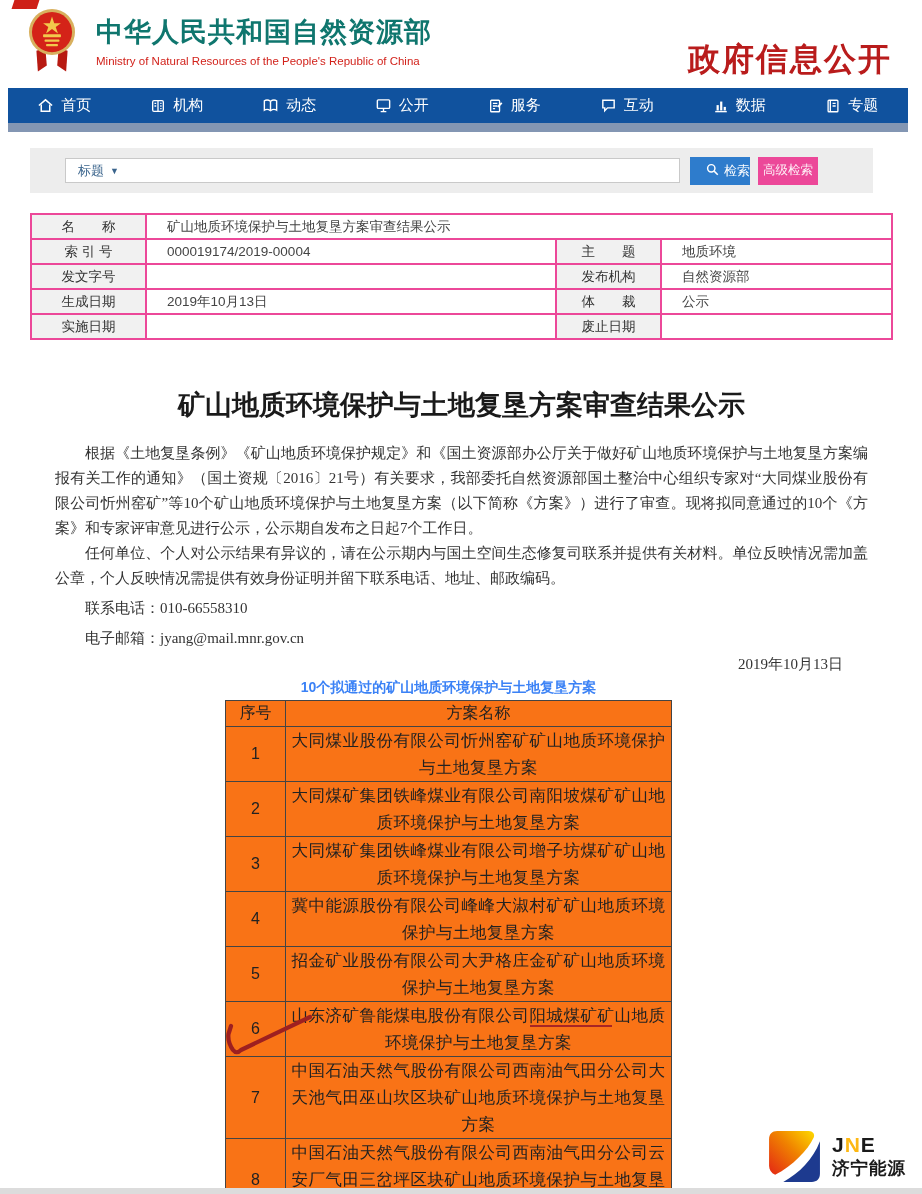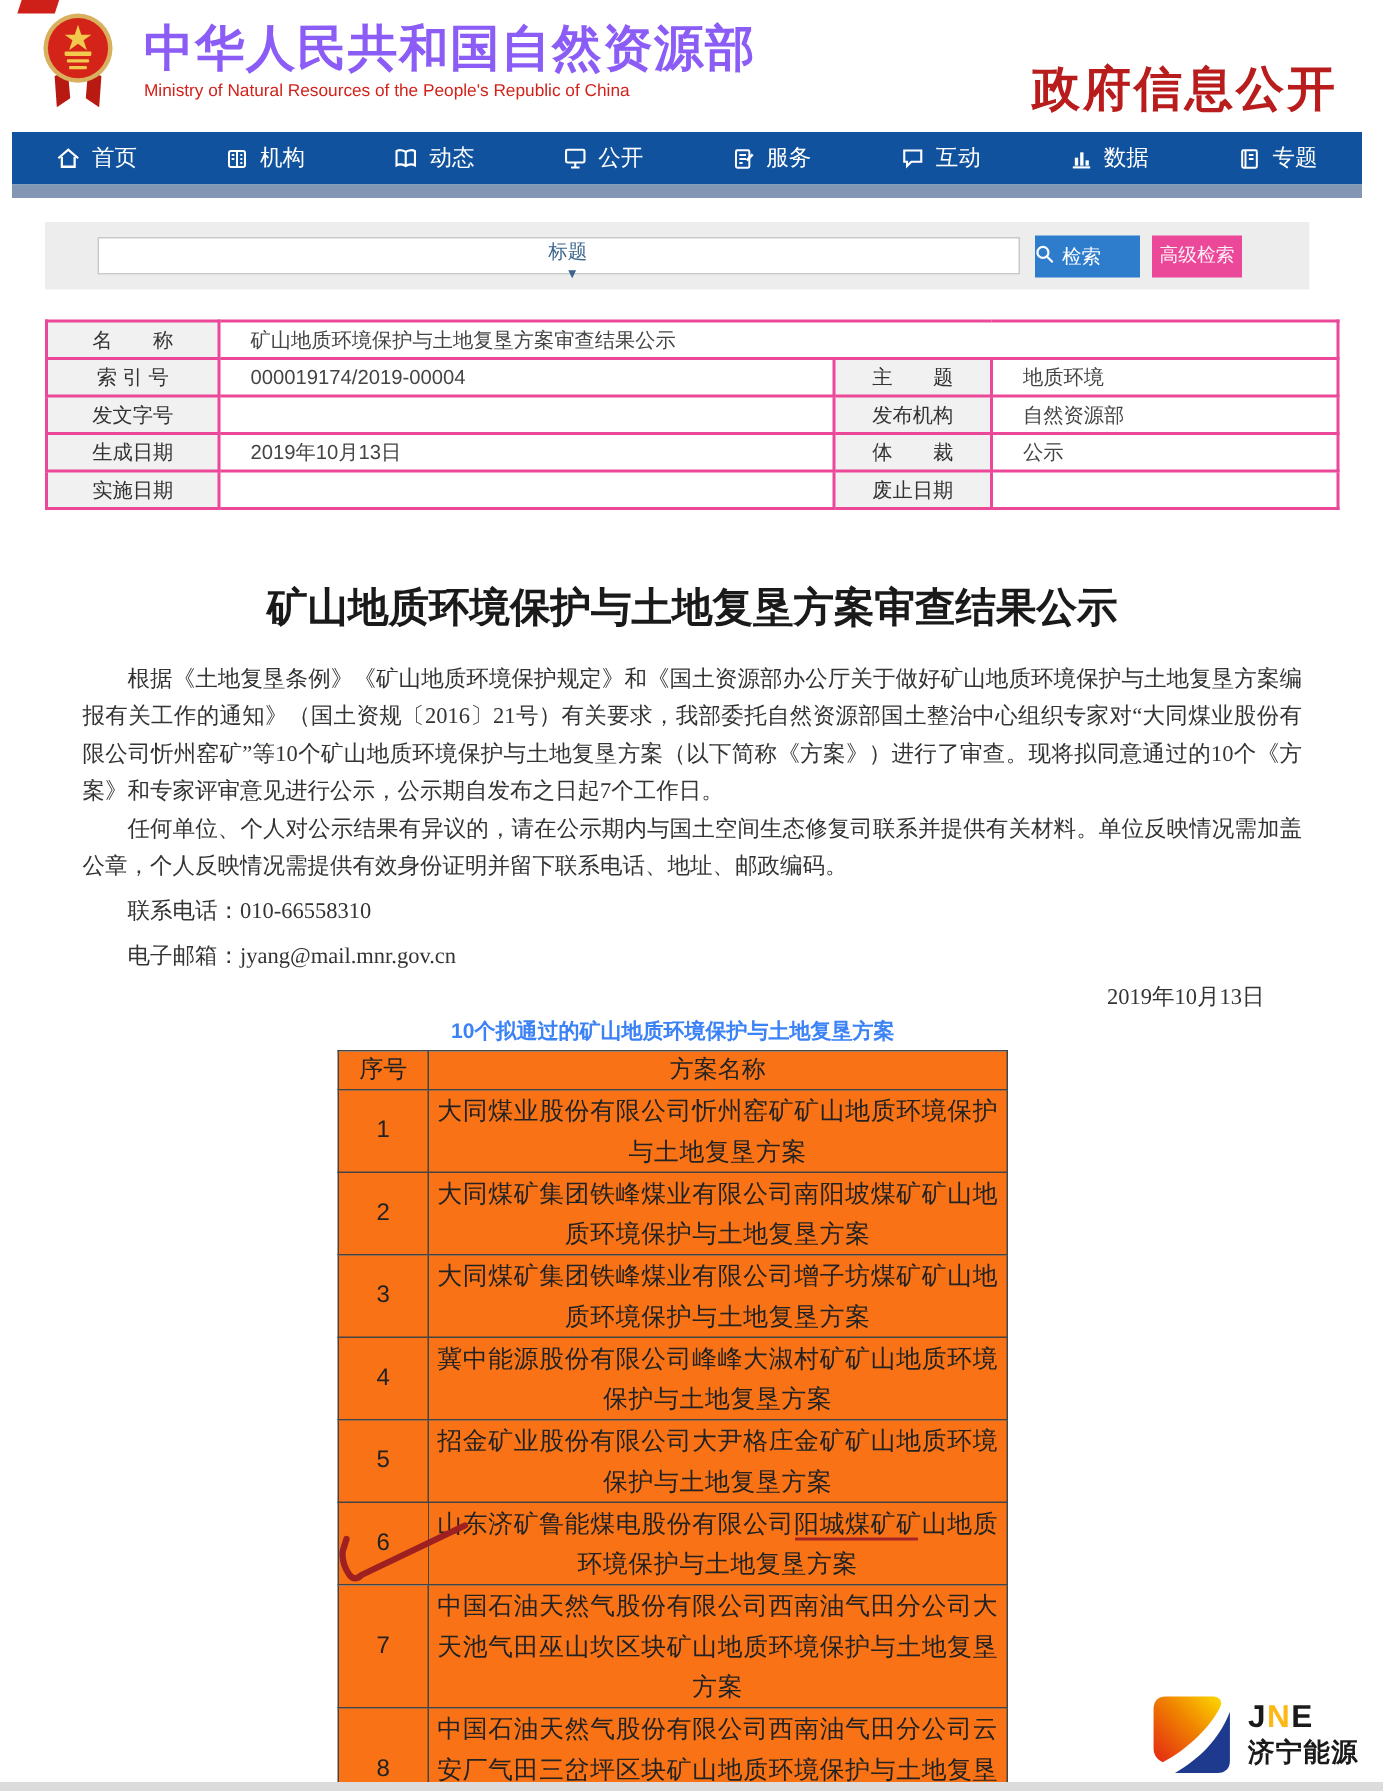--- a/index.html
+++ b/index.html
@@ -7,37 +7,37 @@
   body {
     width:922px; height:1194px; position:relative; overflow:hidden;
     background:#fff; font-family:"Liberation Sans", sans-serif; color:#333;
   }
   
   .header { position:relative; height:88px; background:#fff; }
   .corner-flag { position:absolute; left:13px; top:0; width:25px; height:9px;
     background:#ce2018; transform:skewX(-18deg); }
   .emblem { position:absolute; left:26px; top:7px; }
   .brand { position:absolute; left:96px; top:14px; }
-  .brand-cn { font-size:33px; font-weight:bold; color:#8b5cf6; letter-spacing:1px; line-height:36px; }
+  .brand-cn { font-size:27px; font-weight:bold; color:#0f766e; letter-spacing:1px; line-height:36px; }
   .brand-en { font-size:11.5px; color:#d2221b; margin-top:5px; }
   .gov-open { position:absolute; right:30px; top:38px; font-size:32px; font-weight:bold; color:#b91c1c; letter-spacing:2px; }
   
   .nav { margin:0 14px 0 8px; height:35px; background:#10529e; display:flex; align-items:stretch; }
   .nav-item { flex:1; display:flex; align-items:center; justify-content:center; gap:7px;
     color:#fff; font-size:15px; cursor:pointer; }
   .nav-item svg { display:block; }
   .nav-strip { margin:0 14px 0 8px; height:9px; background:#8396b3; }
   
   .search-bar { margin:16px 49px 0 30px; height:45px; background:#ededed;
     display:flex; align-items:center; padding-left:35px; }
   .search-box { width:615px; height:25px; background:#fff; border:1px solid #c9c9c9;
-    display:flex; align-items:center; padding-left:12px; font-size:13px; color:#3a648c;flex-direction:column; }
+    display:flex; align-items:center; padding-left:12px; font-size:13px; color:#3a648c; }
   .search-box .caret { font-size:9px; margin-left:6px; color:#3a648c; }
-  .btn-search { margin-left:10px; width:70px; height:28px; background:#2e7ccc; color:#fff;
-    border:none; font-size:13px; display:flex; align-items:center; justify-content:flex-start; gap:5px; cursor:pointer; }
+  .btn-search { margin-left:10px; width:60px; height:28px; background:#2e7ccc; color:#fff;
+    border:none; font-size:13px; display:flex; align-items:center; justify-content:flex-end; gap:5px; cursor:pointer; }
   .btn-adv { margin-left:8px; width:60px; height:28px; background:#ec4899; color:rgba(255,255,255,.92);
     border:none; font-size:12.5px; cursor:pointer; }
   
   .meta { margin:20px 29px 0 30px; width:863px; border-collapse:collapse; table-layout:fixed; }
   .meta td { border:2px solid #ec4899; height:25px; font-size:13.5px; color:#444; background:#fff; }
   .meta td.lbl { background:#f1f1f1; text-align:center; color:#333; }
   .meta td.val { padding-left:20px; }
   
   .article { margin:46px 54px 0 55px; font-family:"Liberation Serif", serif; color:#333; }
   .article h1 { font-size:27px; line-height:38px; text-align:center; font-weight:bold; color:#1a1a1a; margin-bottom:17px; }

